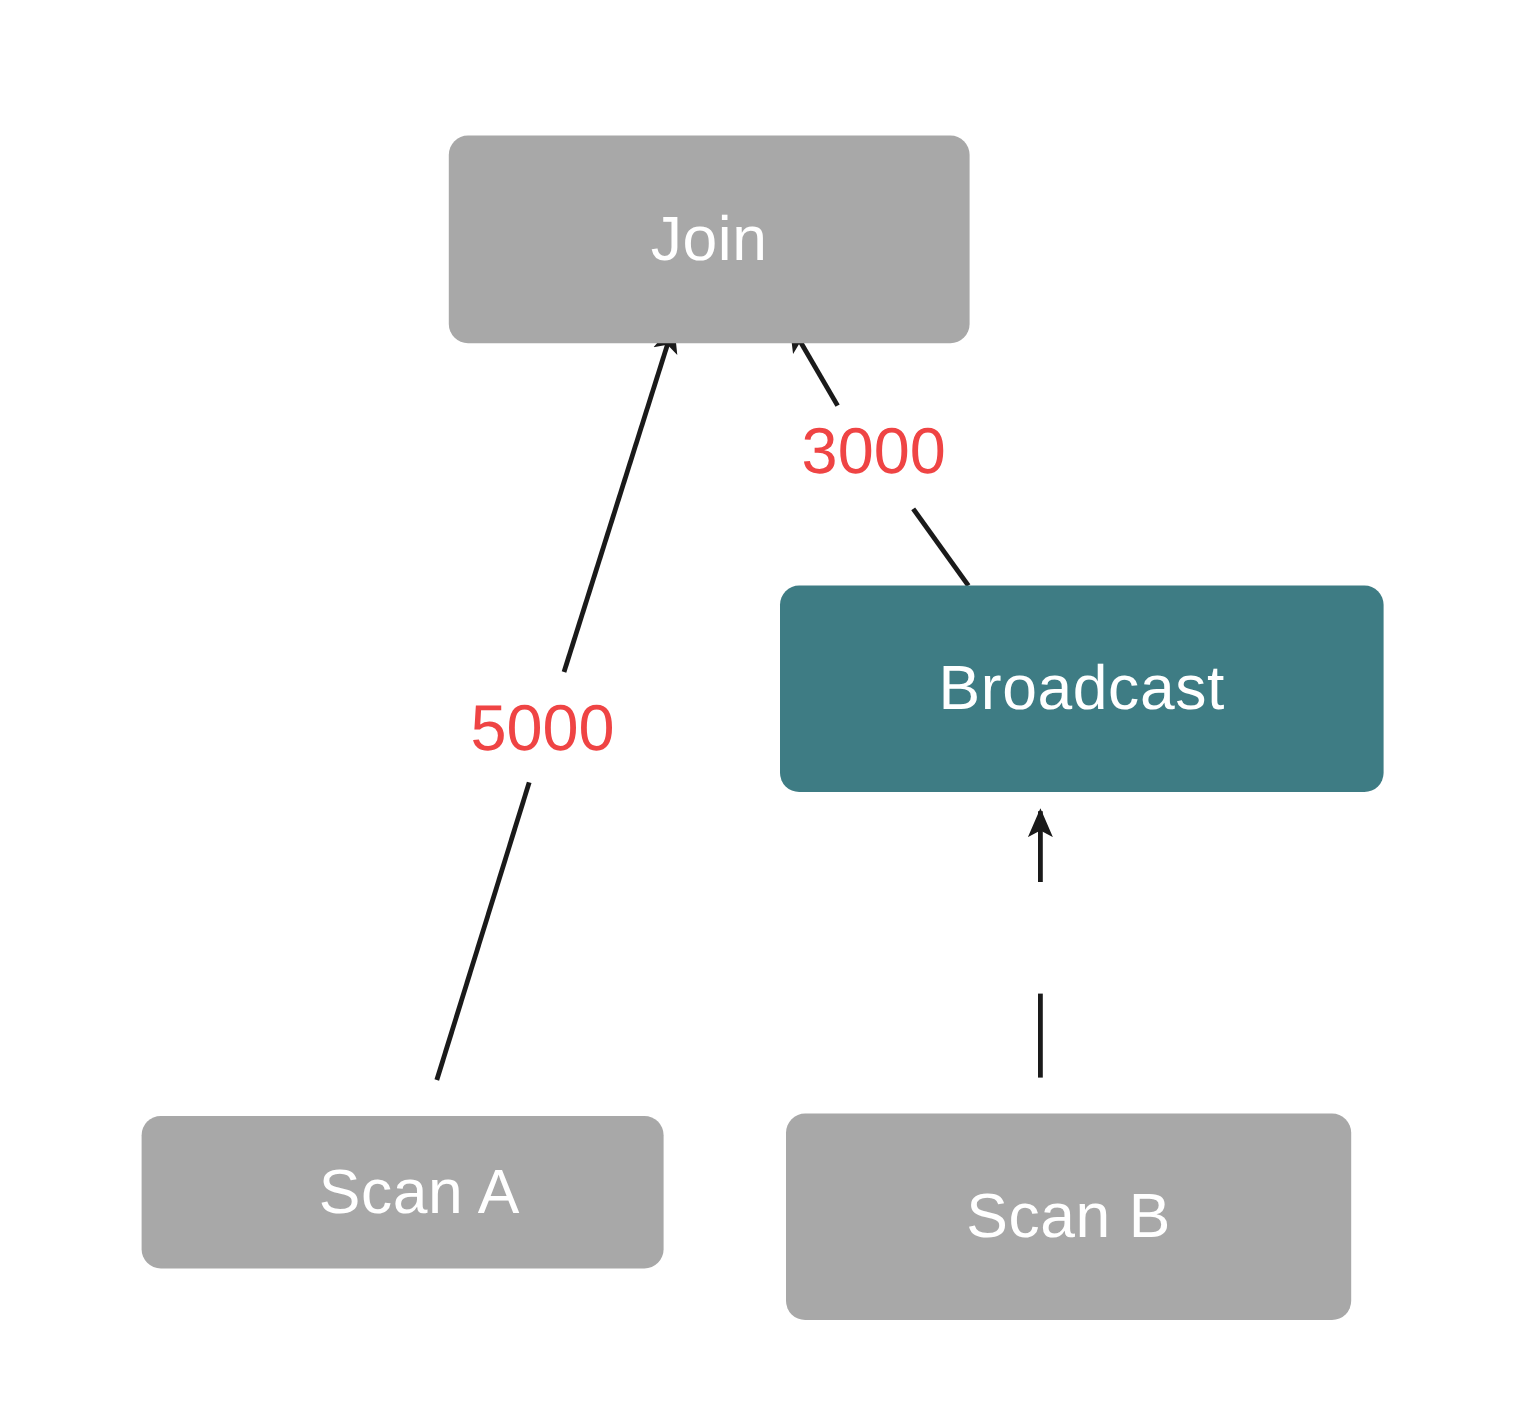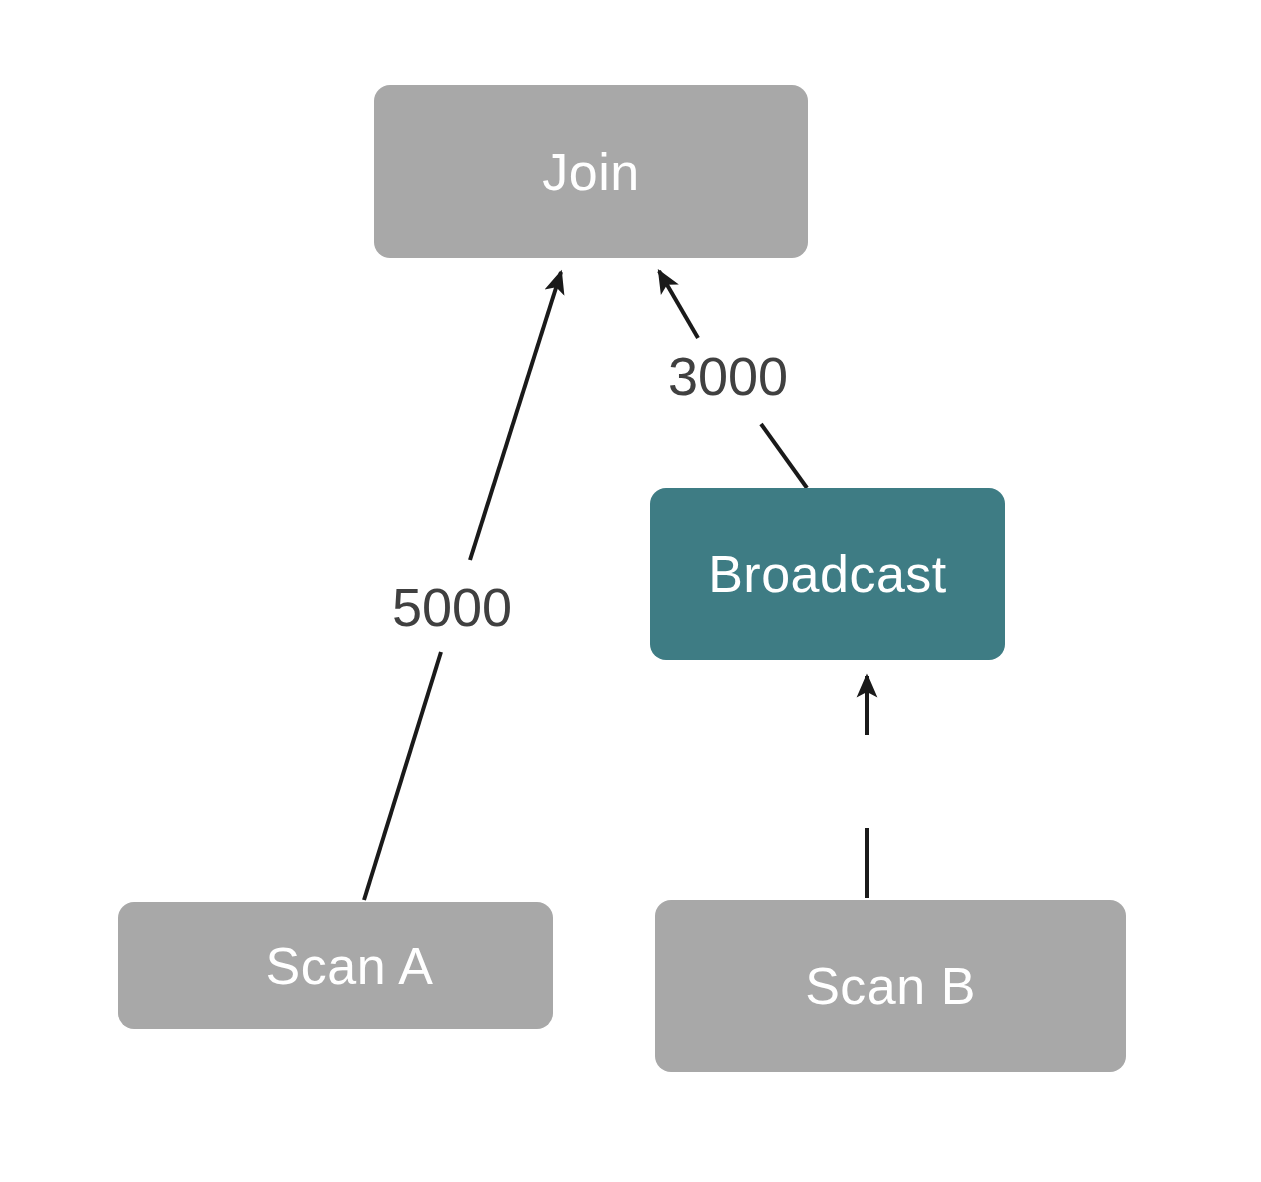--- a/index.html
+++ b/index.html
@@ -31,43 +31,43 @@
     align-items: center;
     justify-content: center;
     color: #ffffff;
     font-size: 52px;
     font-weight: 400;
     letter-spacing: 0.5px;
     line-height: 1;
     box-sizing: border-box;
     user-select: none;
   }
-  .node-gray { background: #a8a8a8; }
+  .node-gray { background: #a8a8a8; margin-top: 28px; }
   .node-teal { background: #3e7c84; }
 
   #node-join {
     left: 374px;  top: 85px;
     width: 434px; height: 173px;
   }
   #node-broadcast {
     left: 650px;  top: 488px;
-    width: 355px; height: 172px;
+    width: 503px; height: 172px;
   }
   #node-scan-a {
     left: 118px;  top: 902px;
     width: 435px; height: 127px; padding-left: 28px;
   }
   #node-scan-b {
     left: 655px;  top: 900px;
     width: 471px; height: 172px;
   }
 
   .edge-label {
     position: absolute;
-    color: #404040;
+    color: #ef4444;
     font-size: 54px;
     font-weight: 400;
     line-height: 1;
     background: #ffffff;
     padding: 4px 10px;
     white-space: nowrap;
     user-select: none;
   }
   #edge-label-5000 { left: 382px; top: 576px; }
   #edge-label-3000 { left: 658px; top: 345px; }

